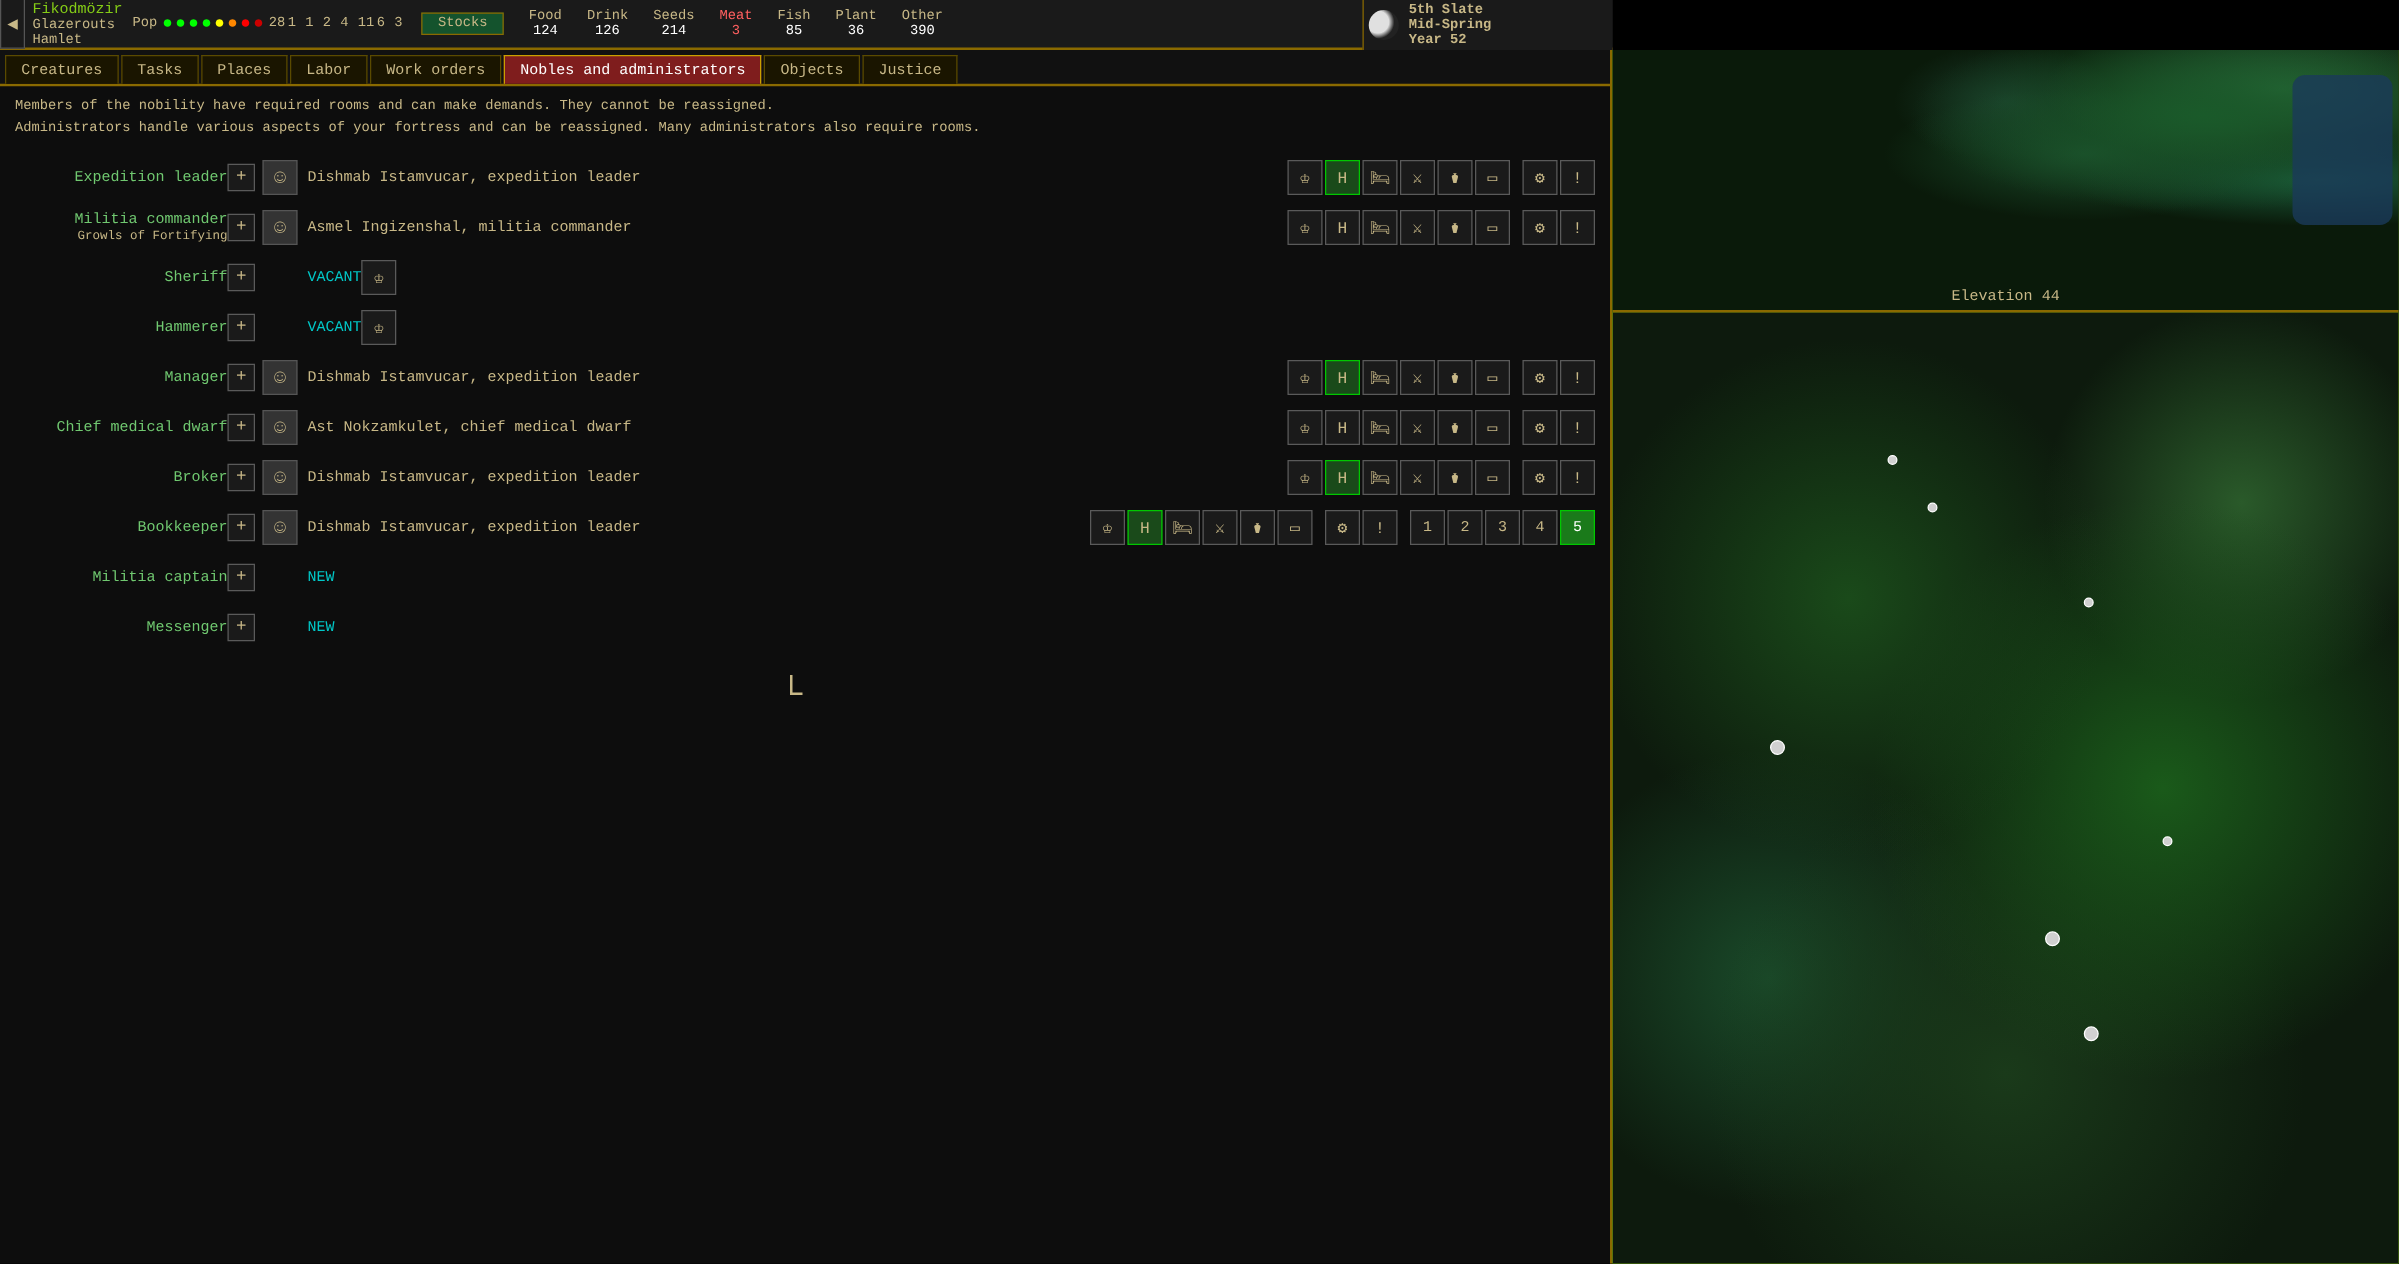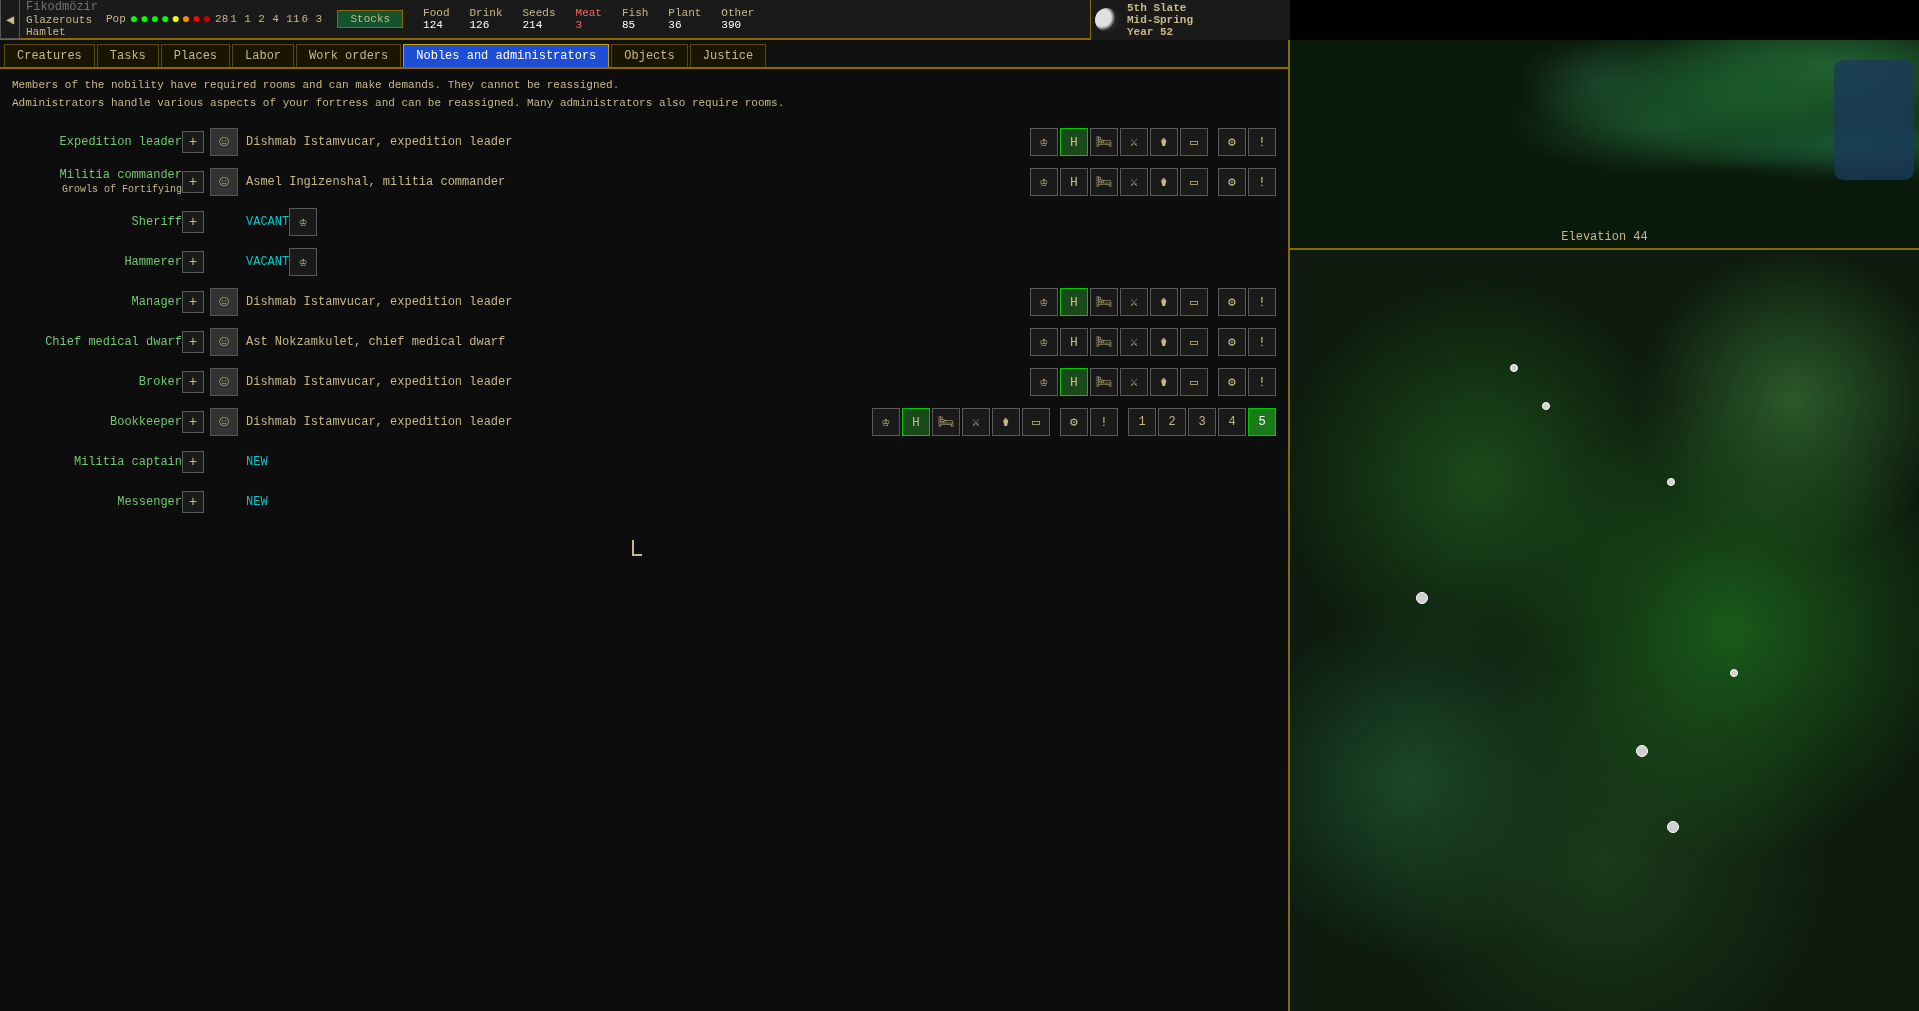--- a/index.html
+++ b/index.html
@@ -49,20 +49,21 @@
     .resources-section {
       display: flex;
       gap: 20px;
       margin-left: 20px;
       font-size: 11px;
     }
 
     .resource-col {
       display: flex;
       flex-direction: column;
+      align-items: center;
     }
 
     .date-section {
       position: absolute;
       right: 0;
       top: 0;
       width: 200px;
       height: 40px;
       background: #1a1a1a;
       border-left: 1px solid #8a6a00;
@@ -114,21 +115,21 @@
       font-size: 12px;
       cursor: pointer;
       border: 1px solid #5a4a00;
       border-bottom: none;
       background: #1a1500;
       color: #c8b887;
       font-family: 'Courier New', monospace;
     }
 
     .tab.active {
-      background: #1d4ed8;
+      background: #7f1d1d;
       color: #ffffff;
       border-color: #c8a000;
     }
 
     
     #content-area {
       padding: 8px 12px;
       flex: 1;
       overflow-y: auto;
     }
@@ -408,21 +409,21 @@
     }
   </style>
 </head>
 <body>
 
 <div id="top-bar">
 
   <div class="scroll-arrow">◀</div>
 
   <div style="margin-left: 22px; display:flex; flex-direction:column; font-size:12px;">
-    <span style="color:#737373;">Fikodmözir</span>
+    <span style="color:#84cc16;">Fikodmözir</span>
     <span style="color:#c8b887;font-size:11px;">Glazerouts</span>
     <span style="color:#c8b887;font-size:11px;">Hamlet</span>
   </div>
 
   <div class="pop-section">
     <span class="pop-label">Pop</span>
     <span class="dot-green">●</span>
     <span class="dot-green">●</span>
     <span class="dot-green">●</span>
     <span class="dot-green">●</span>

